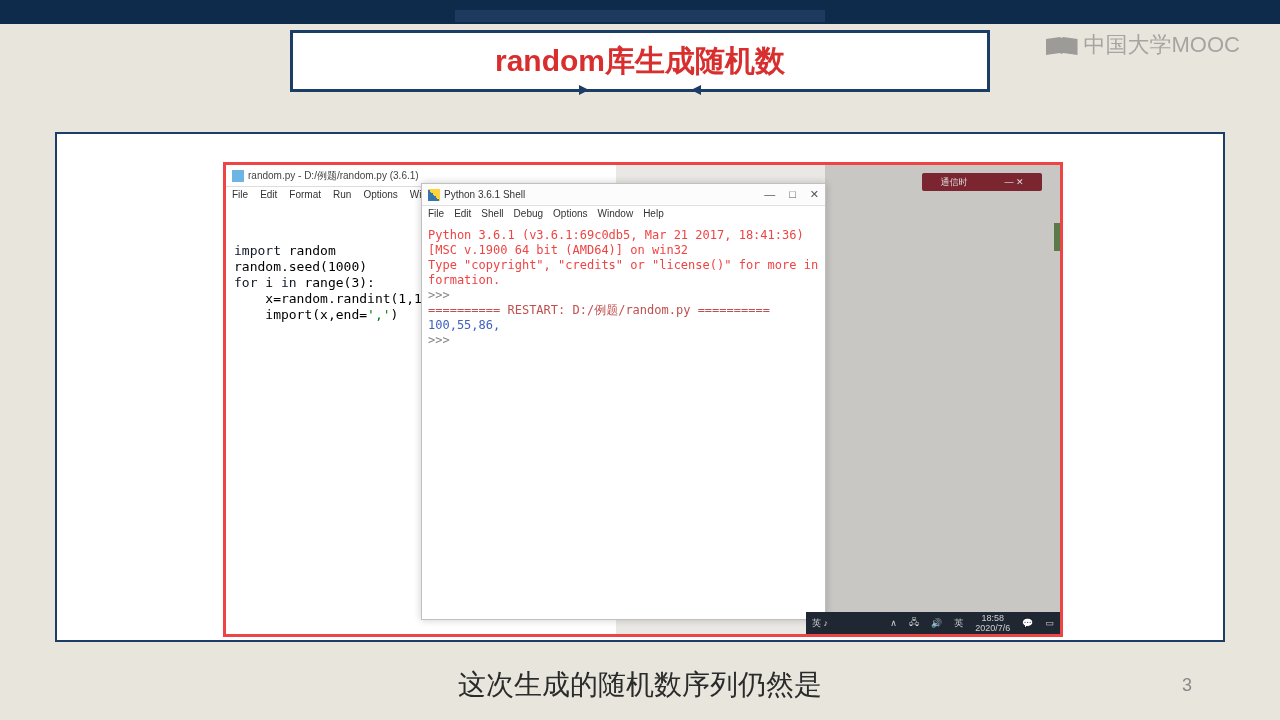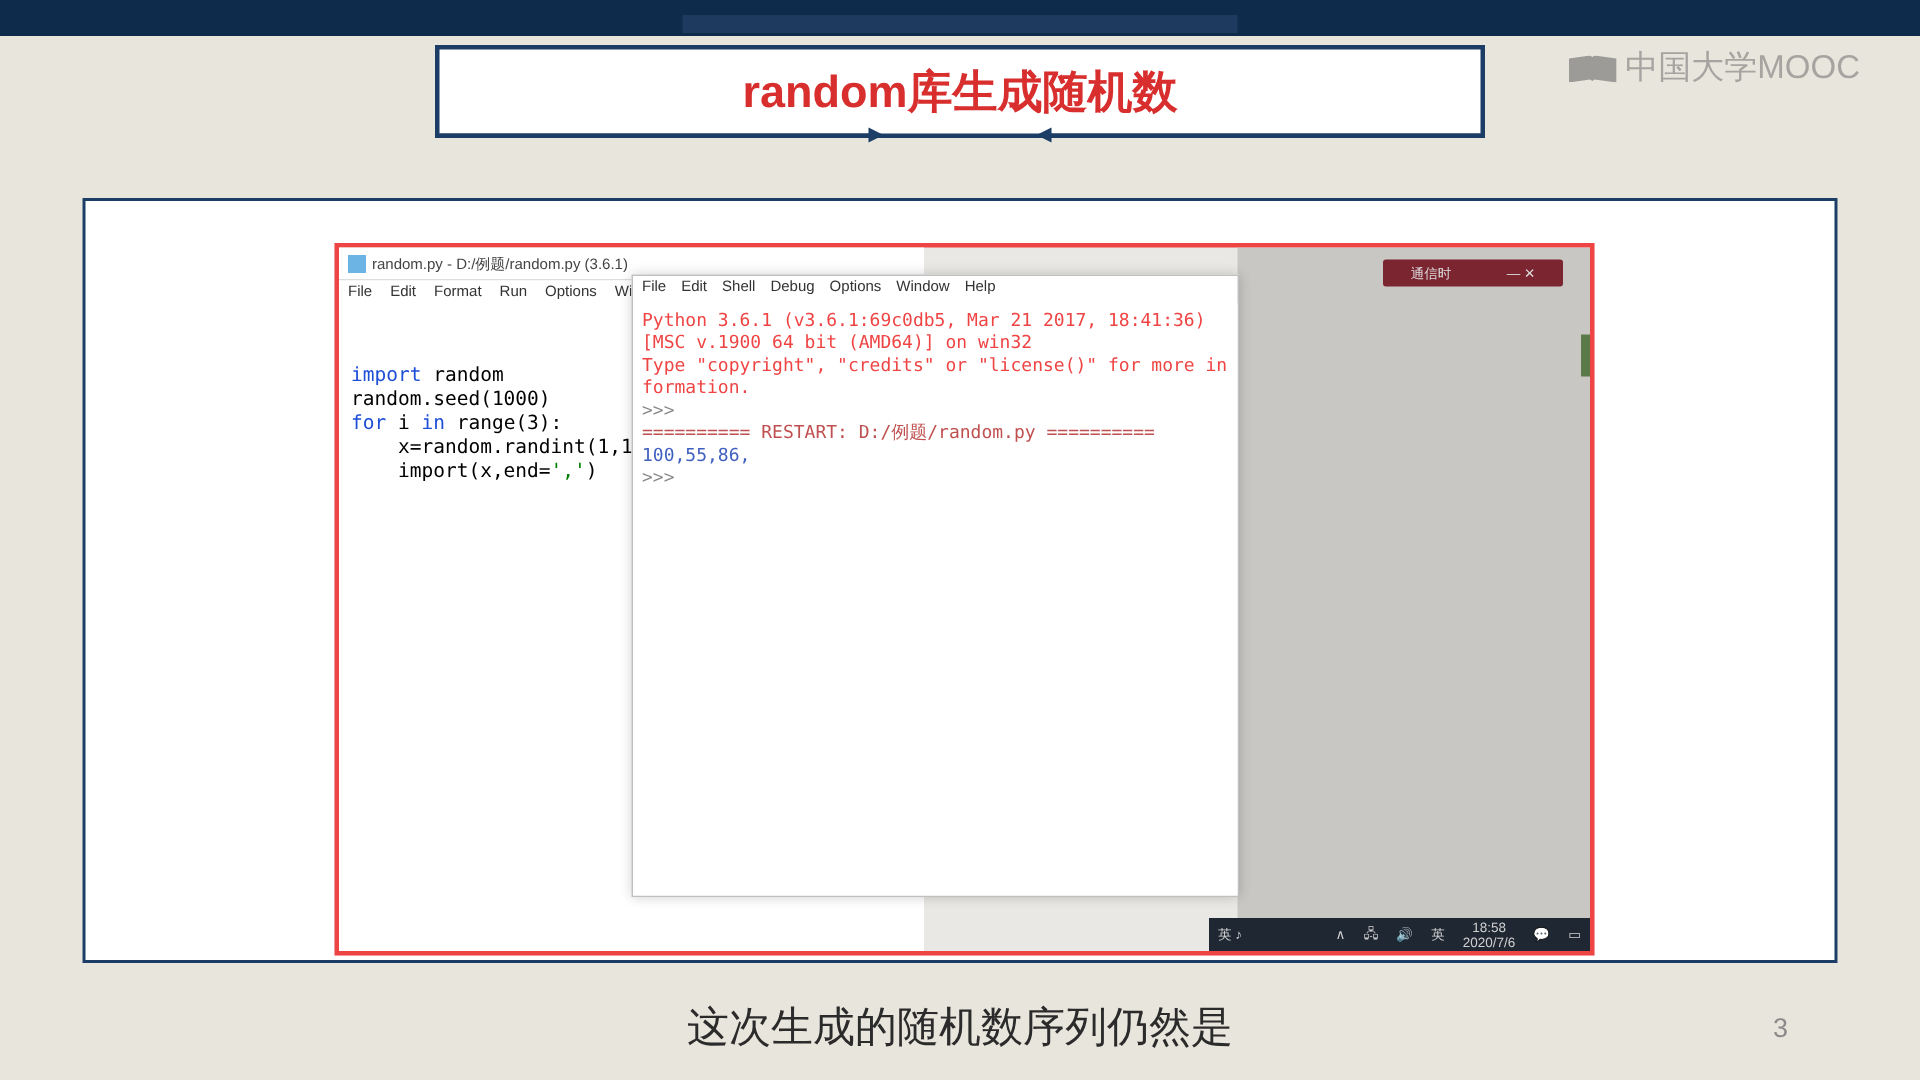--- a/index.html
+++ b/index.html
@@ -16,21 +16,21 @@
   .title-arrow-l::after, .title-arrow-r::after { content: ""; position: absolute; top: -4px; width: 0; height: 0; border-top: 5px solid transparent; border-bottom: 5px solid transparent; }
   .title-arrow-l::after { right: -6px; border-left: 10px solid #1b3d66; }
   .title-arrow-r::after { left: -6px; border-right: 10px solid #1b3d66; }
   .frame { margin: 40px auto 0; width: 1170px; height: 510px; border: 2px solid #1b3d66; background: #fff; position: relative; padding: 28px 160px; }
   .screenshot { width: 840px; height: 475px; border: 3px solid #ef4444; position: relative; background: #eae8e4; overflow: hidden; margin-left: 6px; }
   .idle-window { position: absolute; left: 0; top: 0; width: 390px; background: #fff; }
   .idle-title { height: 22px; background: #fff; border-bottom: 1px solid #ddd; font-size: 10px; color: #444; padding: 4px 6px; display: flex; align-items: center; }
   .idle-title .doc-icon { width: 12px; height: 12px; background: #6cb4e4; margin-right: 4px; }
   .idle-menu { height: 18px; background: #fff; font-size: 10px; color: #333; padding: 2px 6px; display: flex; gap: 12px; }
   .code-body { padding: 38px 8px 8px; font-family: "Consolas", monospace; font-size: 13px; line-height: 16px; white-space: pre; background: #fff; min-height: 440px; }
-  .kw-orange { color: #1d4ed8; }
+  .kw-orange { color: #0f172a; }
   .str-green { color: #008000; }
   .shell-window { position: absolute; left: 195px; top: 18px; width: 405px; background: #fff; border: 1px solid #c0c0c0; box-shadow: 0 0 8px rgba(0,0,0,0.2); }
   .shell-title { height: 22px; background: #fcfcfc; font-size: 10px; color: #333; padding: 3px 6px; display: flex; align-items: center; justify-content: space-between; border-bottom: 1px solid #e0e0e0; }
   .shell-title-left { display: flex; align-items: center; }
   .shell-title .py-icon { width: 12px; height: 12px; background: linear-gradient(45deg,#3776ab 50%,#ffd43b 50%); margin-right: 4px; }
   .shell-controls { display: flex; gap: 14px; font-size: 11px; color: #555; }
   .shell-menu { height: 18px; font-size: 10px; color: #333; padding: 2px 6px; display: flex; gap: 10px; }
   .shell-body { padding: 4px 6px; font-family: "Consolas", monospace; font-size: 12px; line-height: 15px; min-height: 395px; background: #fff; color: #333; white-space: pre-wrap; word-break: break-all; }
   .shell-body .info { color: #ef4444; }
   .shell-body .prompt { color: #888; }
@@ -89,20 +89,31 @@
         <span>H</span>
       </div>
       <div class="code-body"><span class="kw-orange">import</span><span> random</span>
 <span>random.seed(1000)</span>
 <span class="kw-orange">for</span><span> i </span><span class="kw-orange">in</span><span> range(3):</span>
 <span>    x=random.randint(1,100)</span>
 <span>    import(x,end=</span><span class="str-green">','</span><span>)</span></div>
     </div>
 
     <div class="shell-window">
+      <div class="shell-title">
+        <div class="shell-title-left">
+          <span class="py-icon"></span>
+          <span>Python 3.6.1 Shell</span>
+        </div>
+        <div class="shell-controls">
+          <span>—</span>
+          <span>□</span>
+          <span>✕</span>
+        </div>
+      </div>
       <div class="shell-menu">
         <span>File</span>
         <span>Edit</span>
         <span>Shell</span>
         <span>Debug</span>
         <span>Options</span>
         <span>Window</span>
         <span>Help</span>
       </div>
       <div class="shell-body"><span class="info">Python 3.6.1 (v3.6.1:69c0db5, Mar 21 2017, 18:41:36) [MSC v.1900 64 bit (AMD64)] on win32

